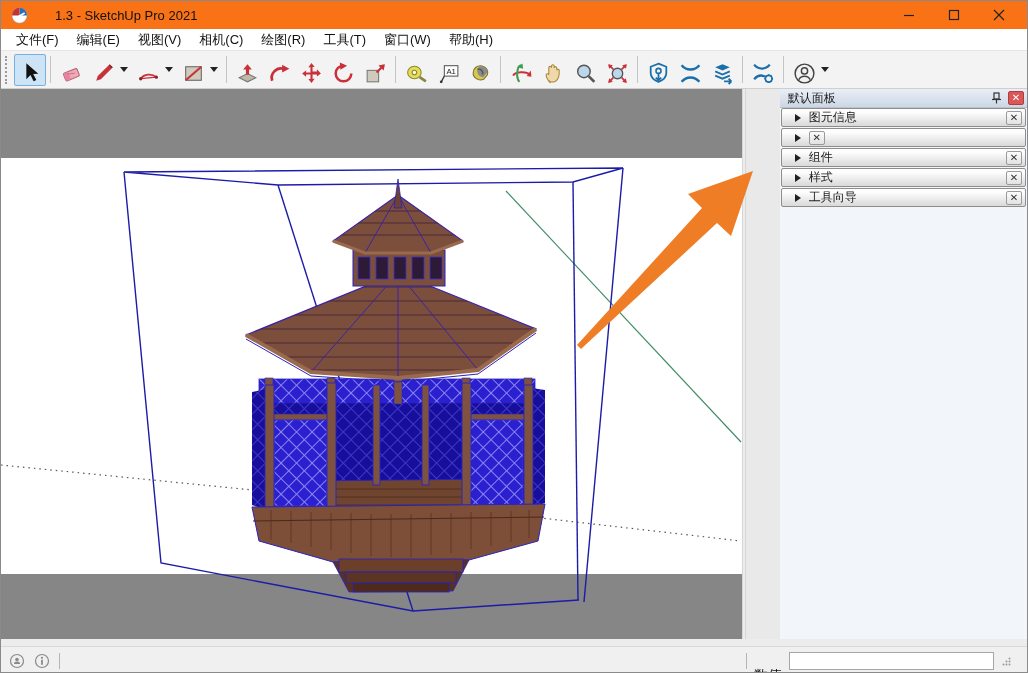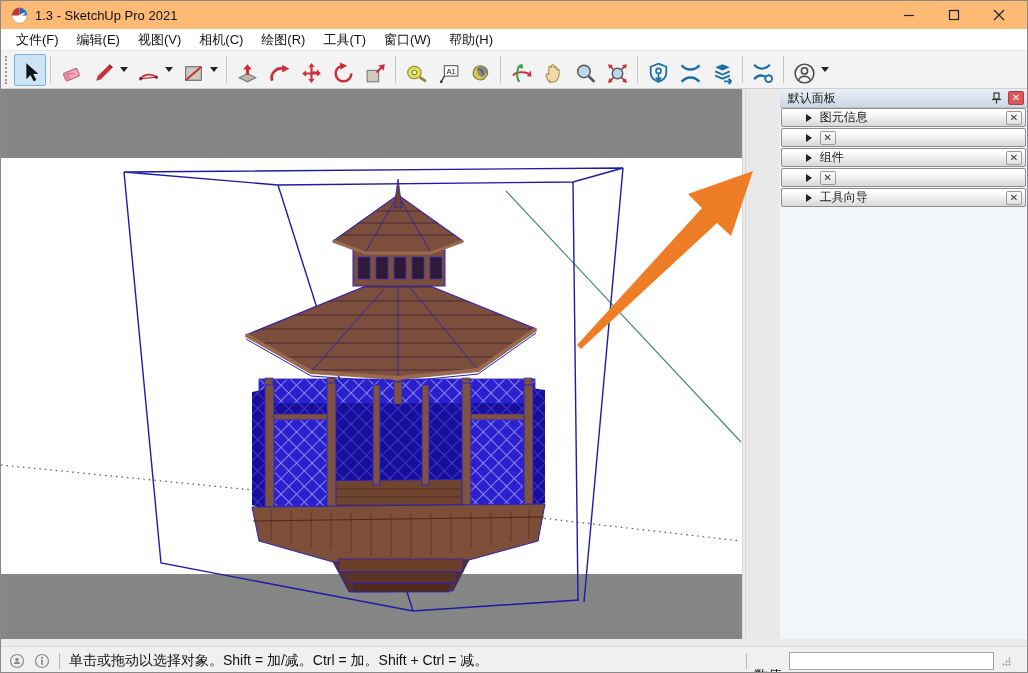--- a/index.html
+++ b/index.html
@@ -5,21 +5,21 @@
   * { margin:0; padding:0; box-sizing:border-box; }
   :root{
     --selection-blue:#1c1ca8; --arrow-orange:#ef7d26; --viewport-band:#868686;
     --roof-brown:#7c4f3d; --lattice-blue:#2a20d0; --panel-bg:#f2f5fa;
     --close-red:#d95757; --axis-green:#3d8b62;
   }
   html,body{width:1028px;height:673px;overflow:hidden;}
   body{font-family:"Liberation Sans","DejaVu Sans",sans-serif;background:#f0f0f0;position:relative;border:1px solid #8a8a8a;}
 
   
-  .titlebar{height:28px;background:#fdba74;display:flex;align-items:center;padding:0 6px;}
+  .titlebar{height:28px;background:#f97316;display:flex;align-items:center;padding:0 6px;gap:20px;}
   .titlebar .logo{width:17px;height:17px;margin:0 7px 0 4px;}
   .titlebar .title{font-size:13px;color:#111;flex:1;}
   .win-controls{display:flex;align-items:center;gap:0;}
   .win-btn{width:45px;height:28px;display:flex;align-items:center;justify-content:center;font-size:13px;color:#222;cursor:default;}
 
   
   .menubar{height:22px;background:#fff;display:flex;align-items:center;padding-left:6px;border-bottom:1px solid #e6e6e6;}
   .menu-item{font-size:13px;color:#111;padding:2px 9px;}
 
   
@@ -33,21 +33,21 @@
 
   
   .main{height:550px;display:flex;background:#e9e9e9;}
   .viewport{width:741px;height:550px;background:#fff;position:relative;}
   .vdivider{width:4px;background:#ececec;border-left:1px solid #d7d7d7;border-right:1px solid #d7d7d7;}
   .panel{width:279px;background:var(--panel-bg);display:flex;flex-direction:column;margin-left:34px;}
   .panel-header{height:19px;background:linear-gradient(#e9eff7,#ccd7e4);display:flex;align-items:center;padding:0 3px 0 8px;border-bottom:1px solid #b9c3cf;}
   .panel-header .ptitle{font-size:12px;color:#1a1a1a;flex:1;}
   .pin-btn{width:16px;height:15px;display:flex;align-items:center;justify-content:center;margin-right:4px;}
   .ph-close{width:16px;height:14px;background:var(--close-red);border:1px solid #b23d3d;border-radius:2px;color:#fff;font-size:10px;line-height:11px;text-align:center;font-weight:bold;}
-  .tray{height:19px;background:linear-gradient(#fdfdfd 20%,#d9d9d9);border:1px solid #8e8e8e;border-radius:2px;margin:0 1px 1px 1px;display:flex;align-items:center;padding:0 3px 0 24px;}
+  .tray{height:19px;background:linear-gradient(#fdfdfd 20%,#d9d9d9);border:1px solid #8e8e8e;border-radius:2px;margin:0 1px 1px 1px;display:flex;align-items:center;padding:0 3px 0 13px;}
   .tray .tri{width:0;height:0;border-top:4px solid transparent;border-bottom:4px solid transparent;border-left:6px solid #222;margin-right:8px;}
   .tray .tlabel{font-size:12px;color:#1a1a1a;flex:1;}
   .tray-close{width:16px;height:14px;background:linear-gradient(#fcfcfc,#e2e2e2);border:1px solid #9a9a9a;border-radius:2px;color:#333;font-size:10px;line-height:11px;text-align:center;}
   .panel-body{flex:1;background:var(--panel-bg);}
 
   
   .spacer{height:7px;background:#ececec;}
   .statusbar{height:28px;background:#f0f0f0;border-top:1px solid #d9d9d9;display:flex;align-items:center;}
   .sb-left{flex:1;display:flex;align-items:center;padding-left:8px;gap:9px;}
   .sb-icon svg{width:16px;height:16px;display:block;}
@@ -407,20 +407,21 @@
       <span class="tri"></span>
       <span class="tray-close">✕</span>
     </div>
     <div class="tray">
       <span class="tri"></span>
       <span class="tlabel">组件</span>
       <span class="tray-close">✕</span>
     </div>
     <div class="tray">
       <span class="tri"></span>
+      <span class="tlabel">样式</span>
       <span class="tray-close">✕</span>
     </div>
     <div class="tray">
       <span class="tri"></span>
       <span class="tlabel">工具向导</span>
       <span class="tray-close">✕</span>
     </div>
 
     <div class="panel-body"></div>
   </div>
@@ -438,21 +439,20 @@
         </svg>
     </span>
     <span class="sb-icon">
       <svg viewBox="0 0 16 16">
           <circle cx="8" cy="8" r="6.5" fill="none" stroke="#8a8a8a" stroke-width="1.2"></circle>
           <circle cx="8" cy="4.8" r="1.1" fill="#8a8a8a"></circle>
           <rect x="7.1" y="6.8" width="1.8" height="5" fill="#8a8a8a"></rect>
         </svg>
     </span>
     <span class="sb-div"></span>
-    <span class="sb-hint">单击或拖动以选择对象。Shift = 加/减。Ctrl = 加。Shift + Ctrl = 减。</span>
   </div>
   <div class="sb-right">
     <span class="sb-div"></span>
     <span class="measure-label">数值</span>
     <input class="measure-input" type="text" value="" style="">
     <span class="grip">
       <svg width="9" height="9" viewBox="0 0 9 9">
           <circle cx="7.5" cy="1.5" r="1" fill="#9a9a9a"></circle>
           <circle cx="7.5" cy="4.5" r="1" fill="#9a9a9a"></circle>
           <circle cx="4.5" cy="4.5" r="1" fill="#9a9a9a"></circle>

